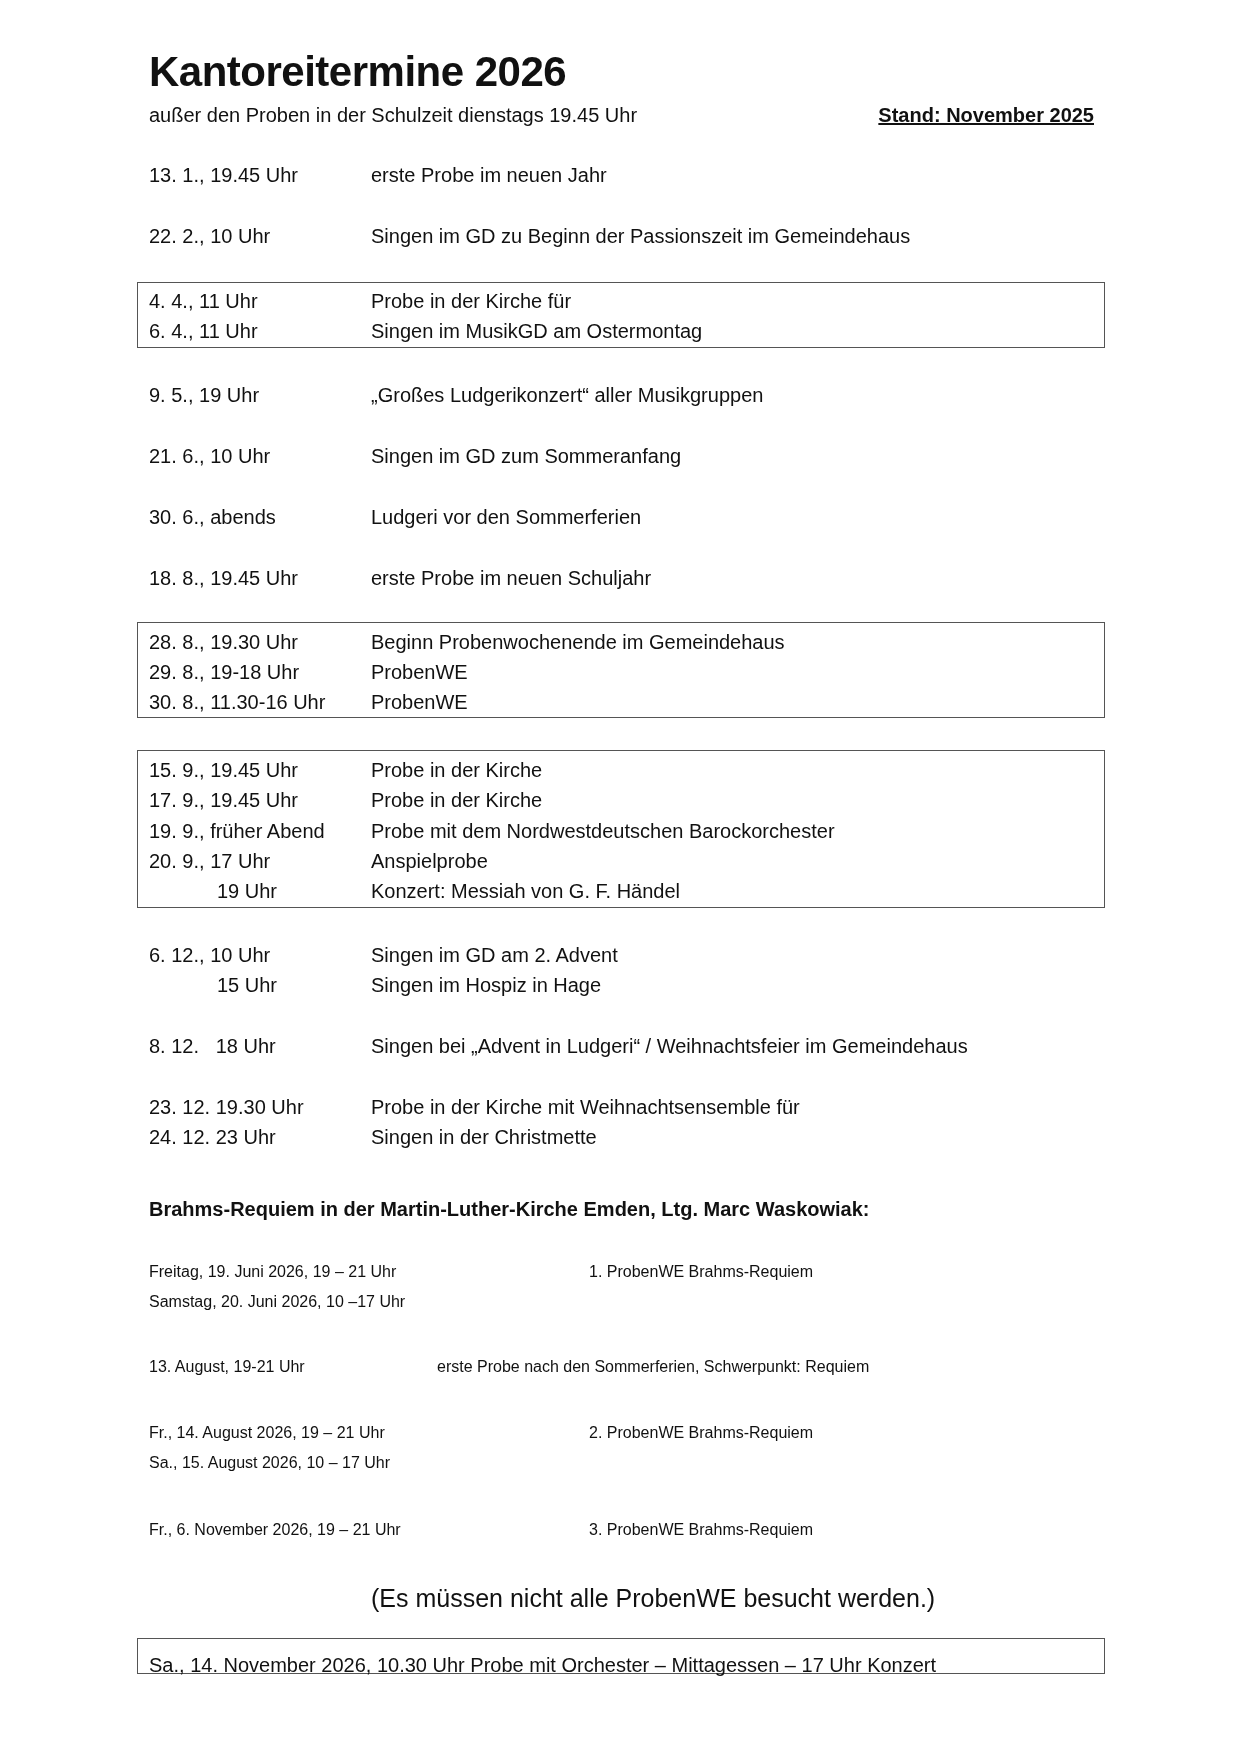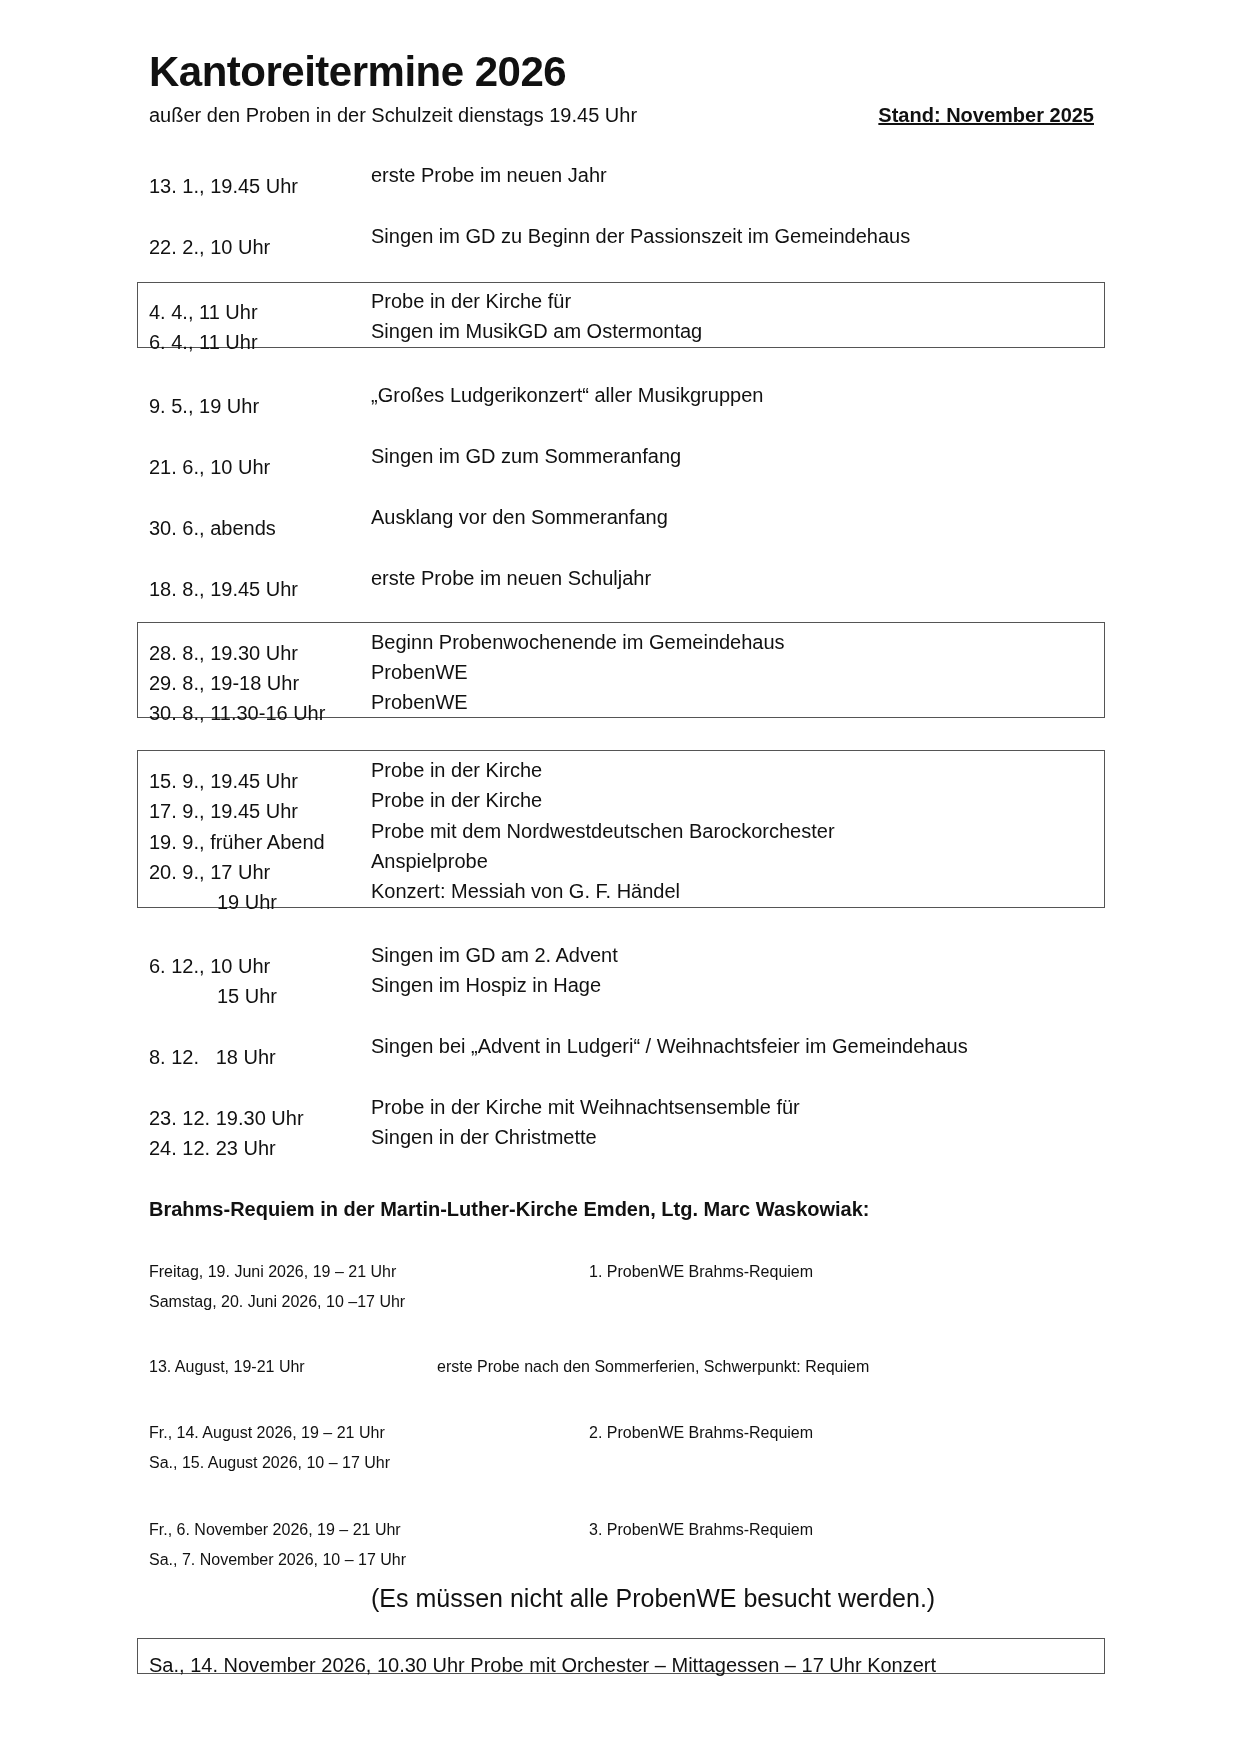--- a/index.html
+++ b/index.html
@@ -18,21 +18,21 @@
     font-size: 20px; line-height: 26px;
   }
   .stand {
     position: absolute; right: 146px; top: 102px;
     font-size: 20px; line-height: 26px; font-weight: bold; text-decoration: underline;
   }
   .row {
     position: absolute; left: 149px; height: 30px; font-size: 20px; line-height: 30px;
     white-space: nowrap;
   }
-  .row .d { position: absolute; left: 0; top: 11px; text-align: right; }
+  .row .d { position: absolute; left: 0; top: 0; text-align: right; }
   .row .e { position: absolute; left: 222px; top: 0; }
   .row .d.indent { left: 68px; }
   .box {
     position: absolute; left: 137px; width: 968px;
     border: 1.5px solid #555555; box-sizing: border-box;
   }
   .heading2 {
     position: absolute; left: 149px; top: 1192px;
     font-size: 20px; font-weight: bold; line-height: 34px; white-space: nowrap;
   }
@@ -82,21 +82,21 @@
   <div class="row" style="top:380px;">
     <span class="d">9. 5., 19 Uhr</span>
     <span class="e">„Großes Ludgerikonzert“ aller Musikgruppen</span>
   </div>
   <div class="row" style="top:441px;">
     <span class="d">21. 6., 10 Uhr</span>
     <span class="e">Singen im GD zum Sommeranfang</span>
   </div>
   <div class="row" style="top:502px;">
     <span class="d">30. 6., abends</span>
-    <span class="e">Ausklang vor den Sommeranfang</span>
+    <span class="e">Ludgeri vor den Sommerferien</span>
   </div>
   <div class="row" style="top:563px;">
     <span class="d">18. 8., 19.45 Uhr</span>
     <span class="e">erste Probe im neuen Schuljahr</span>
   </div>
   <div class="row" style="top:627px;">
     <span class="d">28. 8., 19.30 Uhr</span>
     <span class="e">Beginn Probenwochenende im Gemeindehaus</span>
   </div>
   <div class="row" style="top:657px;">
@@ -165,20 +165,17 @@
     <span>Fr., 14. August 2026, 19 – 21 Uhr</span>
     <span class="r" style="left:440px;">2. ProbenWE Brahms-Requiem</span>
   </div>
   <div class="brow" style="top:1448px;">
     <span>Sa., 15. August 2026, 10 – 17 Uhr</span>
   </div>
   <div class="brow" style="top:1515px;">
     <span>Fr., 6. November 2026, 19 – 21 Uhr</span>
     <span class="r" style="left:440px;">3. ProbenWE Brahms-Requiem</span>
   </div>
-  <div class="brow" style="top:1545px;">
-    <span>Sa., 7. November 2026, 10 – 17 Uhr</span>
-  </div>
 
   <div class="note">(Es müssen nicht alle ProbenWE besucht werden.)</div>
   <div class="final">Sa., 14. November 2026, 10.30 Uhr Probe mit Orchester – Mittagessen – 17 Uhr Konzert</div>
 
 </div>
 
 </body></html>

